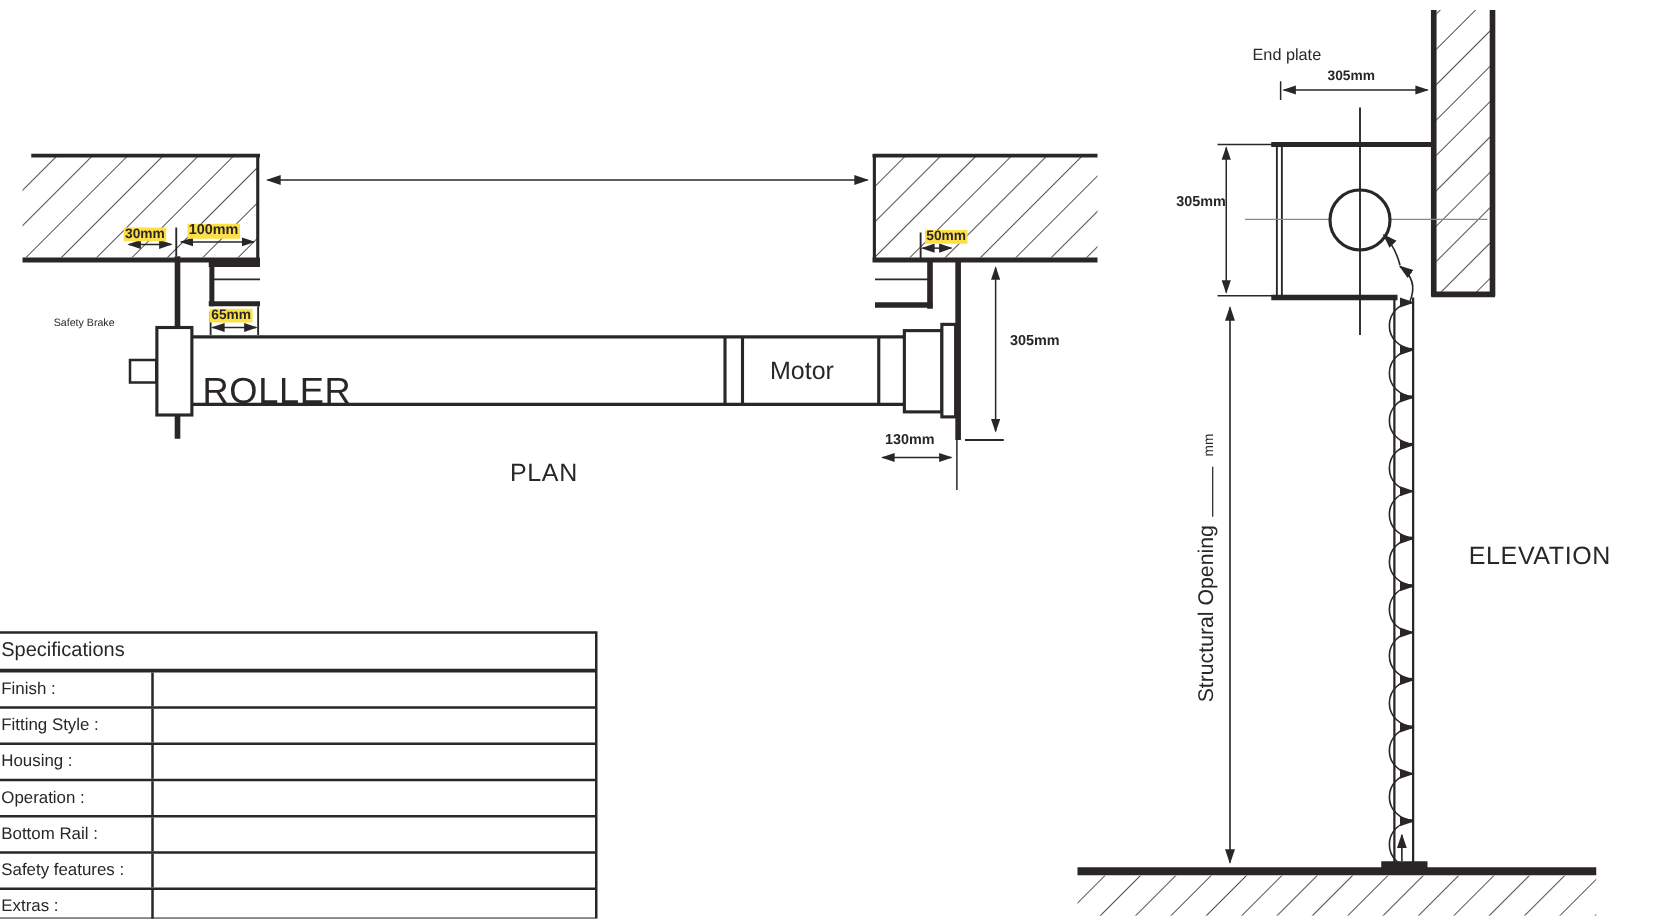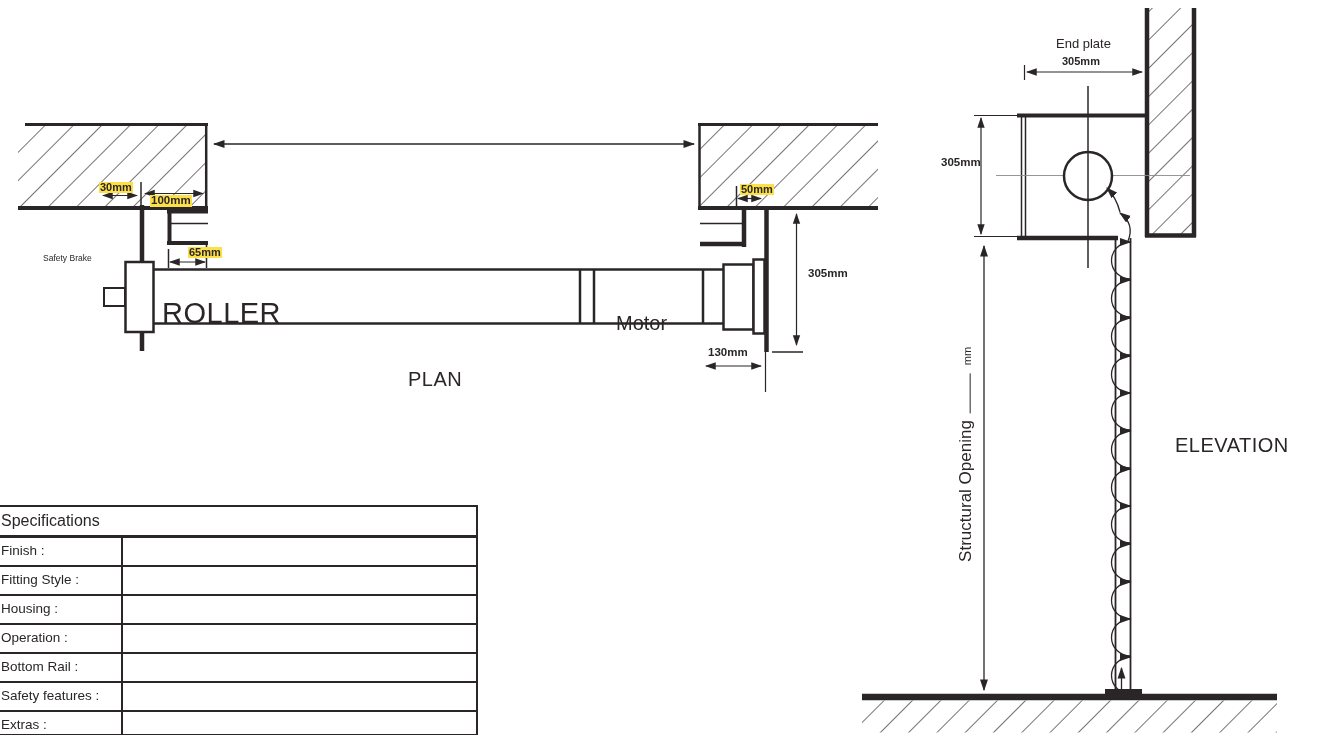--- a/index.html
+++ b/index.html
@@ -154,32 +154,32 @@
     </g>
 
     <g stroke="#2a2627">
       <line x1="862" y1="697" x2="1277" y2="697" stroke-width="6.5"></line>
       <rect x="862" y="700.5" width="415" height="32" fill="url(#hatch)" stroke="none"></rect>
     </g>
   </svg>
 
 
   <div class="lbl dim" style="left:99px;top:182px;">30mm</div>
-  <div class="lbl dim" style="left:150px;top:179px;font-size:11.5px;margin-top:16px;">100mm</div>
-  <div class="lbl dim" style="left:188px;top:247px;">65mm</div>
+  <div class="lbl dim" style="left:150px;top:179px;font-size:11.5px;">100mm</div>
+  <div class="lbl dim" style="left:168px;top:247px;">65mm</div>
   <div class="lbl" style="left:43px;top:254px;font-size:8.5px;">Safety Brake</div>
   <div class="lbl" style="left:162px;top:298px;font-size:29px;letter-spacing:0.5px;">ROLLER</div>
-  <div class="lbl" style="left:616px;top:286px;font-size:20px;margin-top:26px;">Motor</div>
+  <div class="lbl" style="left:616px;top:286px;font-size:20px;">Motor</div>
   <div class="lbl dim" style="left:740px;top:184px;">50mm</div>
   <div class="lbl dim" style="left:807px;top:268px;font-size:11.5px;background:none;">305mm</div>
   <div class="lbl dim" style="left:707px;top:347px;font-size:11.5px;background:none;">130mm</div>
   <div class="lbl viewlbl" style="left:408px;top:368px;">PLAN</div>
 
 
-  <div class="lbl" style="left:1056px;top:37px;font-size:13px;text-align:right;">End plate</div>
+  <div class="lbl" style="left:1002px;top:37px;font-size:13px;text-align:right;">End plate</div>
   <div class="lbl dim" style="left:1061px;top:56px;background:none;">305mm</div>
   <div class="lbl dim" style="left:940px;top:157px;font-size:11.5px;background:none;">305mm</div>
   <div class="lbl viewlbl" style="left:1175px;top:434px;">ELEVATION</div>
 
   <div class="lbl rotated" style="left:821px;top:445px;">
     <span class="so-label" style="font-size:17px;">Structural Opening</span><span class="dash"></span><span class="so-unit" style="font-size:11px;">mm</span>
   </div>
 
   <div id="spec-table">
     <div id="spec-header">Specifications</div>

